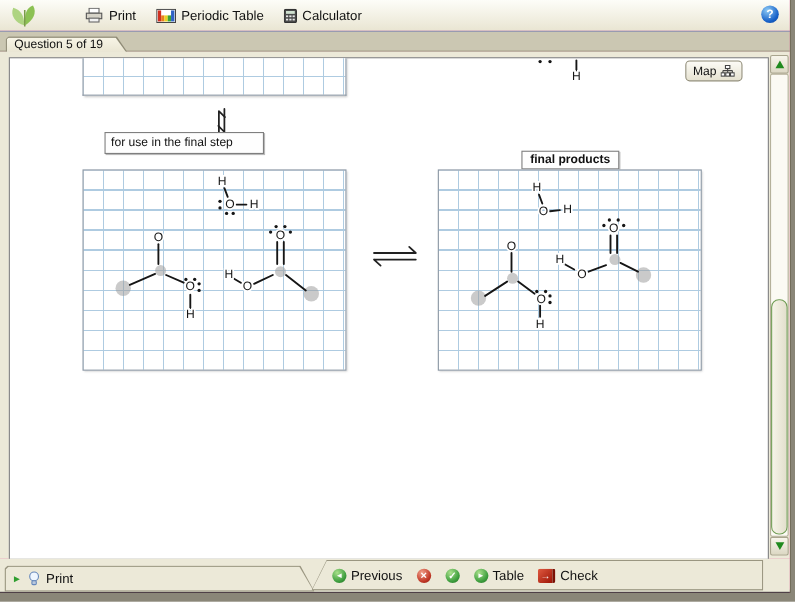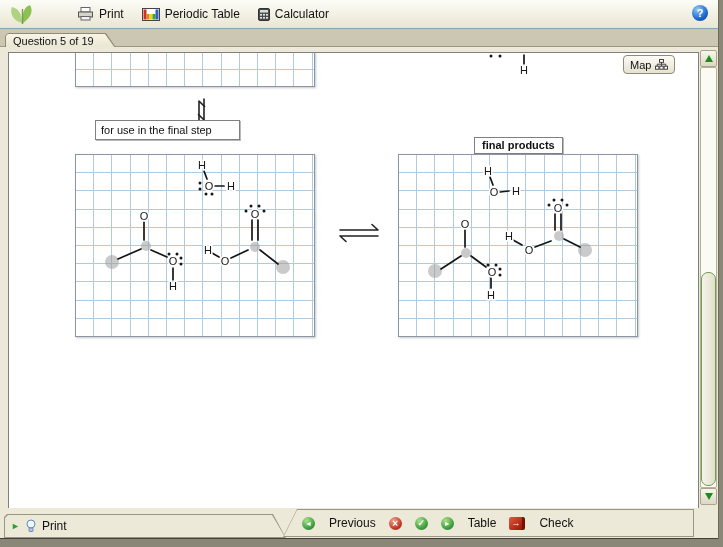--- a/index.html
+++ b/index.html
@@ -97,21 +97,21 @@
   .hint-tab .inner{position:absolute;inset:1px;background:#ece9d8;
     clip-path:polygon(0 3px,3px 0,calc(100% - 13px) 0,100% 100%,0 100%);
     display:flex;align-items:center;gap:5px;padding-left:6px;font-size:12px;color:#111;}
   .play{color:#2f9e2f;font-size:9px;line-height:1;}
   .nav-tab{position:absolute;left:283px;top:1px;width:411px;height:28px;}
   .nav-tab .shape{position:absolute;inset:0;background:#9a9681;
     clip-path:polygon(14px 0,100% 0,100% 100%,0 100%);}
   .nav-tab .inner{position:absolute;inset:1px;background:#ece9d8;
     clip-path:polygon(13px 0,100% 0,100% 100%,0 100%);
     display:flex;align-items:center;gap:13px;padding-left:18px;}
-  .nbtn{display:inline-flex;align-items:center;gap:14px;border:none;background:transparent;
+  .nbtn{display:inline-flex;align-items:center;gap:4px;border:none;background:transparent;
     font:12px "Liberation Sans",sans-serif;color:#111;padding:0;cursor:pointer;}
   .nbtn.disabled{color:#8f8f8f;}
   .cicon{width:13px;height:13px;border-radius:50%;display:inline-flex;align-items:center;justify-content:center;
     color:#fff;font-weight:bold;flex:none;}
   .cicon.green{background:radial-gradient(circle at 35% 28%,#a9e08b,#3f9f3f 62%,#1e6b1e);font-size:7px;}
   .cicon.check{font-size:9px;}
   .cicon.red{background:radial-gradient(circle at 35% 28%,#f0a08a,#c23a28 62%,#8a1408);font-size:10px;}
   .exit-icon{width:13px;height:13px;border-radius:2px;flex:none;
     background:linear-gradient(135deg,#e05a40,#9c1406);border-right:3px solid #7a1004;
     display:inline-flex;align-items:center;justify-content:center;color:#fff;font-size:9px;font-weight:bold;}

